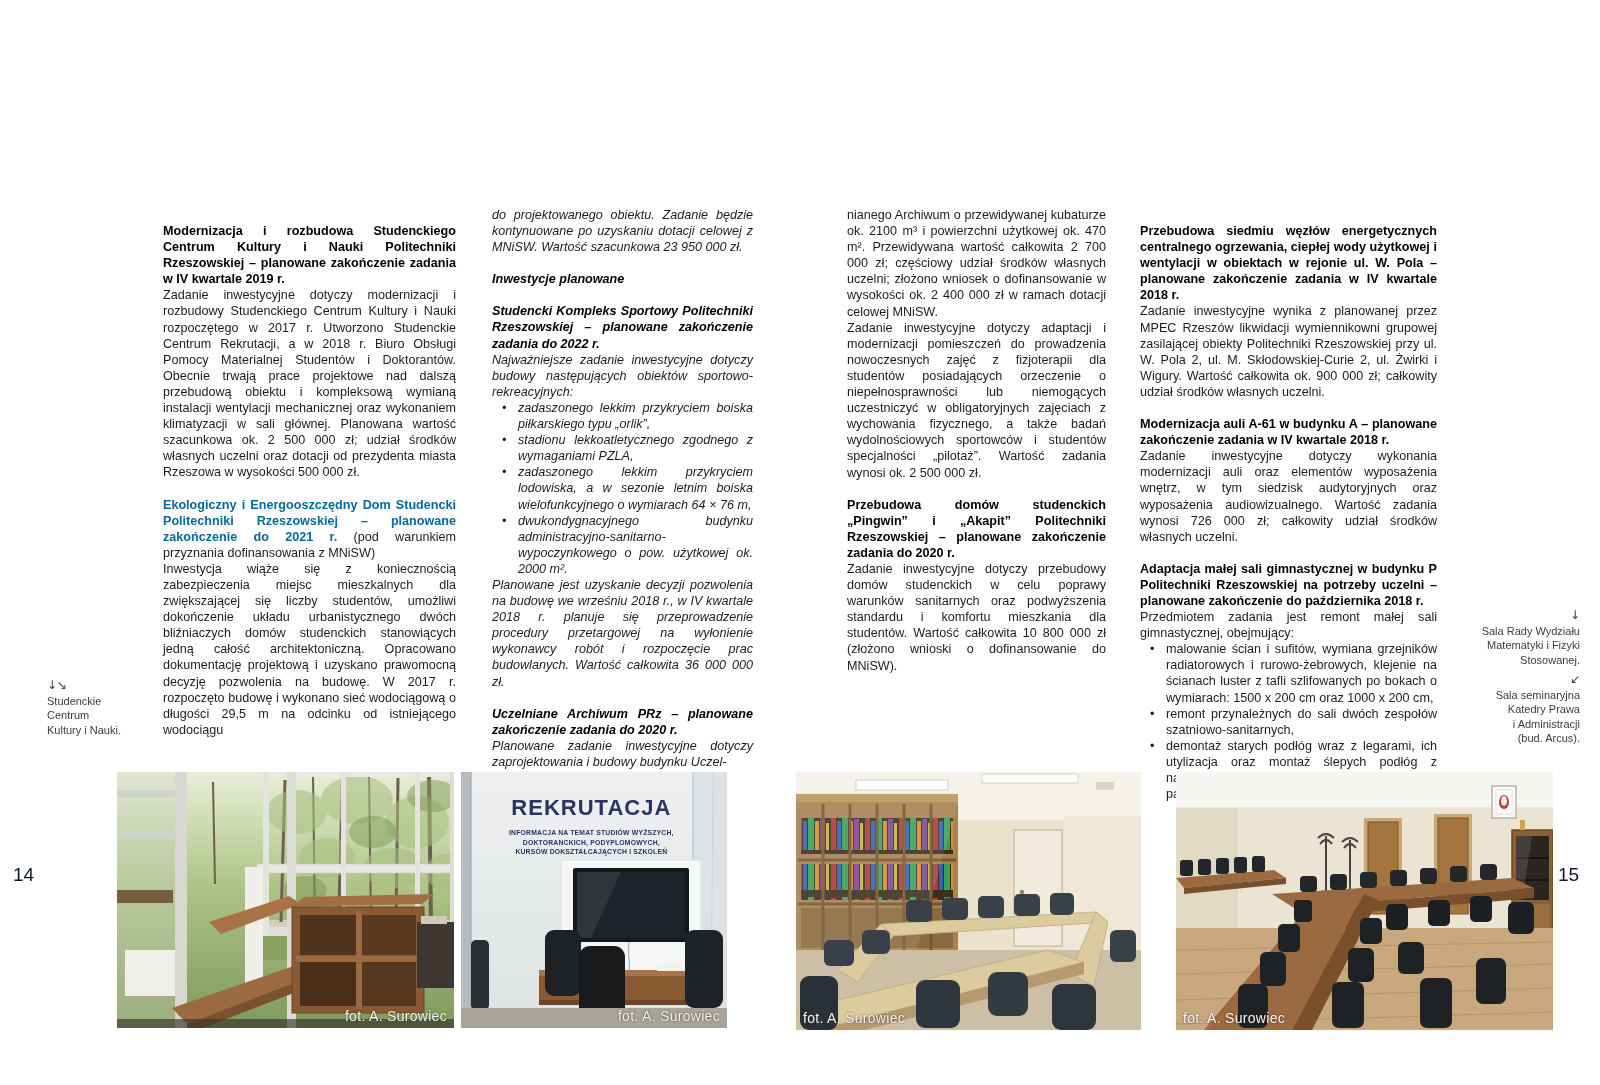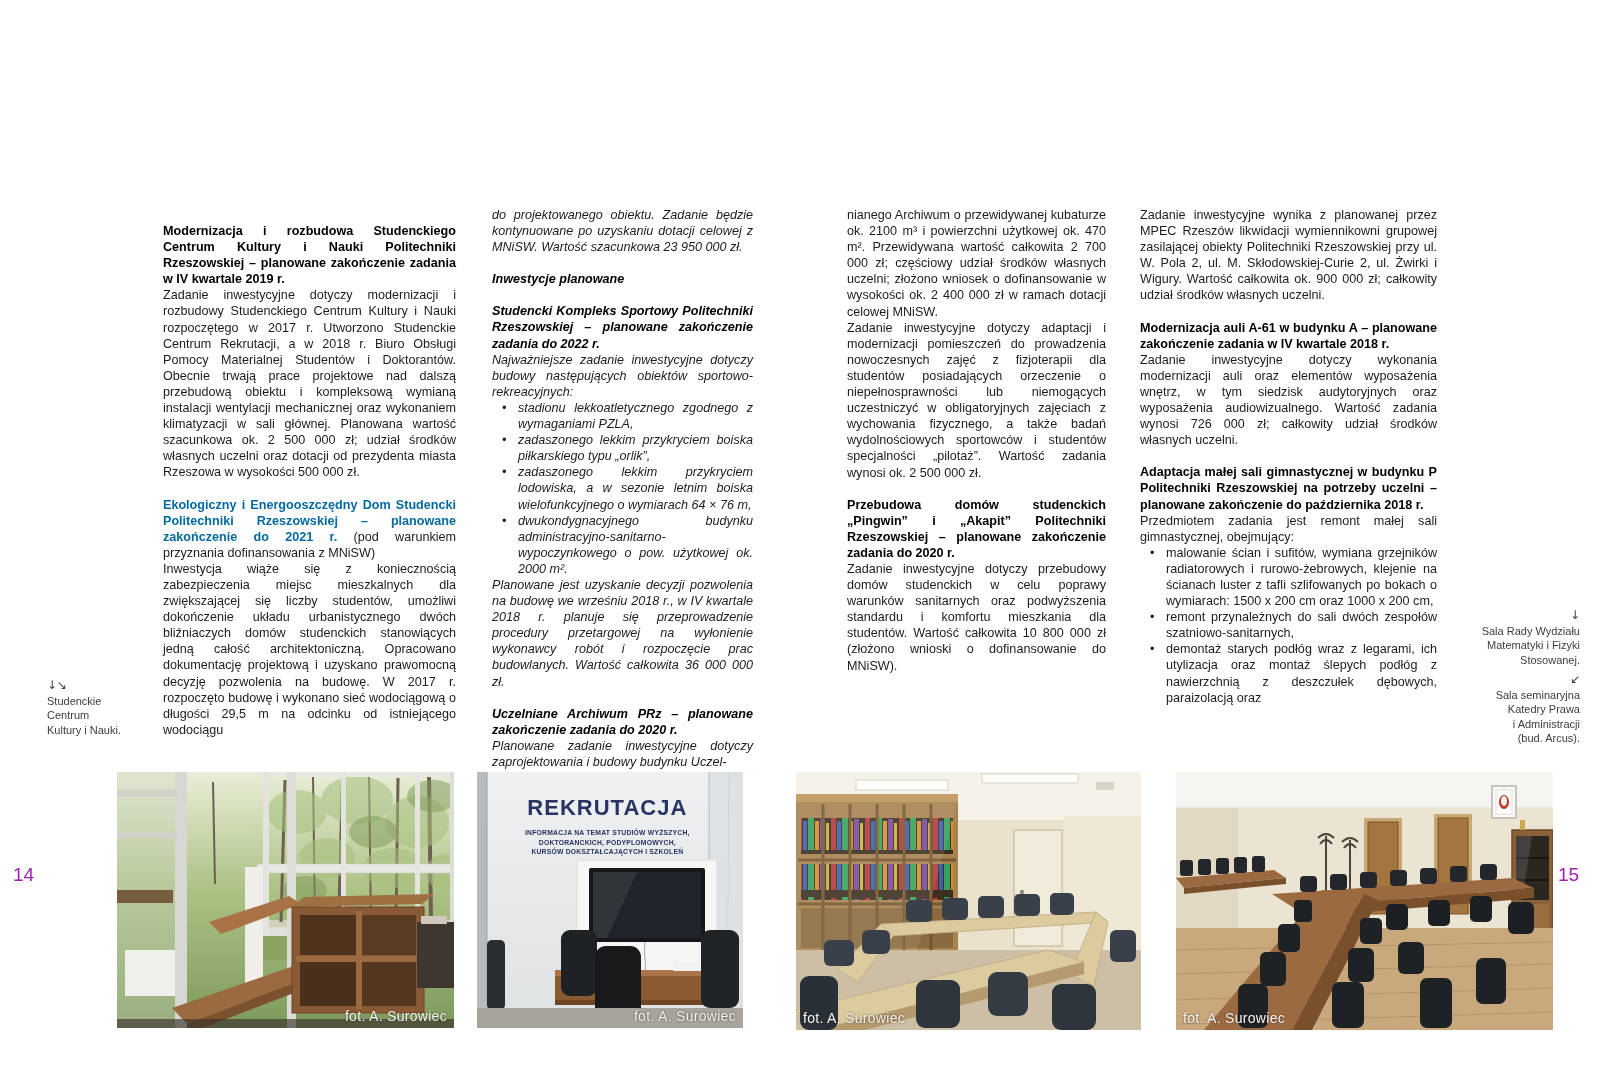--- a/index.html
+++ b/index.html
@@ -21,28 +21,28 @@
 
   
   .note{position:absolute;font-size:11px;line-height:14.6px;color:#3d3d3d;}
   .note .arrow{font-family:"DejaVu Sans",sans-serif;font-size:12px;display:block;margin-bottom:1px;}
   .note-text{white-space:pre-line;}
   #note-left{left:47px;top:678px;width:105px;text-align:left;}
   #note-right-top{left:1430px;top:608px;width:150px;text-align:right;}
   #note-right-bottom{left:1430px;top:672px;width:150px;text-align:right;}
 
   
-  .page-num{position:absolute;font-size:19px;color:#a21caf;text-align:right;}
+  .page-num{position:absolute;font-size:19px;color:#0f172a;text-align:right;}
   #page-num-left{left:13px;top:864px;}
   #page-num-right{left:1558px;top:864px;}
 
   
   .photo{position:absolute;top:772px;overflow:hidden;background:#ddd;}
   #photo-1{left:117px;width:337px;height:256px;}
-  #photo-2{left:477px;width:266px;height:256px;}
+  #photo-2{left:461px;width:266px;height:256px;}
   #photo-3{left:796px;width:345px;height:258px;}
   #photo-4{left:1176px;width:377px;height:258px;}
   .photo svg{position:absolute;left:0;top:0;width:100%;height:100%;display:block;}
   .photo-credit{position:absolute;bottom:4px;font-size:14px;color:#f4f4f2;
                 text-shadow:0 0 2px rgba(40,30,20,.8);letter-spacing:.3px;}
   .credit-right{right:7px;}
   .credit-left{left:7px;}
 
   
   .sign{position:absolute;left:6%;width:86%;top:9%;text-align:center;color:#2a3464;}
@@ -65,35 +65,36 @@
       <div class="block heading">Modernizacja i rozbudowa Studenckiego Centrum Kultury i Nauki Politechniki Rzeszowskiej – planowane zakończenie zadania w IV kwartale 2019 r.</div>
       <div class="block body">Zadanie inwestycyjne dotyczy modernizacji i rozbudowy Studenckiego Centrum Kultury i Nauki rozpoczętego w 2017 r. Utworzono Studenckie Centrum Rekrutacji, a w 2018 r. Biuro Obsługi Pomocy Materialnej Studentów i Doktorantów. Obecnie trwają prace projektowe nad dalszą przebudową obiektu i kompleksową wymianą instalacji wentylacji mechanicznej oraz wykonaniem klimatyzacji w sali głównej. Planowana wartość szacunkowa ok. 2 500 000 zł; udział środków własnych uczelni oraz dotacji od prezydenta miasta Rzeszowa w wysokości 500 000 zł.</div>
       <div class="block mixed"><b>Ekologiczny i Energooszczędny Dom Studencki Politechniki Rzeszowskiej – planowane zakończenie do 2021 r.</b> (pod warunkiem przyznania dofinansowania z MNiSW)</div>
       <div class="block body">Inwestycja wiąże się z koniecznością zabezpieczenia miejsc mieszkalnych dla zwiększającej się liczby studentów, umożliwi dokończenie układu urbanistycznego dwóch bliźniaczych domów studenckich stanowiących jedną całość architektoniczną. Opracowano dokumentację projektową i uzyskano prawomocną decyzję pozwolenia na budowę. W 2017 r. rozpoczęto budowę i wykonano sieć wodociągową o długości 29,5 m na odcinku od istniejącego wodociągu</div>
     </div>
   <div class="column" id="col-2">
       <div class="block body">do projektowanego obiektu. Zadanie będzie kontynuowane po uzyskaniu dotacji celowej z MNiSW. Wartość szacunkowa 23 950 000 zł.</div>
       <div class="block heading">Inwestycje planowane</div>
       <div class="block heading">Studencki Kompleks Sportowy Politechniki Rzeszowskiej – planowane zakończenie zadania do 2022 r.</div>
       <div class="block body">Najważniejsze zadanie inwestycyjne dotyczy budowy następujących obiektów sportowo-rekreacyjnych:</div>
+      <div class="block bullet">zadaszonego lekkim przykryciem boiska piłkarskiego typu „orlik”,</div>
       <div class="block bullet">stadionu lekkoatletycznego zgodnego z wymaganiami PZLA,</div>
-      <div class="block bullet">zadaszonego lekkim przykryciem boiska piłkarskiego typu „orlik”,</div>
       <div class="block bullet">zadaszonego lekkim przykryciem lodowiska, a w sezonie letnim boiska wielofunkcyjnego o wymiarach 64 × 76 m,</div>
       <div class="block bullet">dwukondygnacyjnego budynku administracyjno-sanitarno-wypoczynkowego o pow. użytkowej ok. 2000 m².</div>
       <div class="block body">Planowane jest uzyskanie decyzji pozwolenia na budowę we wrześniu 2018 r., w IV kwartale 2018 r. planuje się przeprowadzenie procedury przetargowej na wyłonienie wykonawcy robót i rozpoczęcie prac budowlanych. Wartość całkowita 36 000 000 zł.</div>
       <div class="block heading">Uczelniane Archiwum PRz – planowane zakończenie zadania do 2020 r.</div>
       <div class="block body">Planowane zadanie inwestycyjne dotyczy zaprojektowania i budowy budynku Uczel-</div>
     </div>
   <div class="column" id="col-3">
       <div class="block body">nianego Archiwum o przewidywanej kubaturze ok. 2100 m³ i powierzchni użytkowej ok. 470 m². Przewidywana wartość całkowita 2 700 000 zł; częściowy udział środków własnych uczelni; złożono wniosek o dofinansowanie w wysokości ok. 2 400 000 zł w ramach dotacji celowej MNiSW.</div>
       <div class="block body">Zadanie inwestycyjne dotyczy adaptacji i modernizacji pomieszczeń do prowadzenia nowoczesnych zajęć z fizjoterapii dla studentów posiadających orzeczenie o niepełnosprawności lub niemogących uczestniczyć w obligatoryjnych zajęciach z wychowania fizycznego, a także badań wydolnościowych sportowców i studentów specjalności „pilotaż”. Wartość zadania wynosi ok. 2 500 000 zł.</div>
       <div class="block heading">Przebudowa domów studenckich „Pingwin” i „Akapit” Politechniki Rzeszowskiej – planowane zakończenie zadania do 2020 r.</div>
       <div class="block body">Zadanie inwestycyjne dotyczy przebudowy domów studenckich w celu poprawy warunków sanitarnych oraz podwyższenia standardu i komfortu mieszkania dla studentów. Wartość całkowita 10 800 000 zł (złożono wnioski o dofinansowanie do MNiSW).</div>
     </div>
   <div class="column" id="col-4">
+      <div class="block heading">Przebudowa siedmiu węzłów energetycznych centralnego ogrzewania, ciepłej wody użytkowej i wentylacji w obiektach w rejonie ul. W. Pola – planowane zakończenie zadania w IV kwartale 2018 r.</div>
       <div class="block body">Zadanie inwestycyjne wynika z planowanej przez MPEC Rzeszów likwidacji wymiennikowni grupowej zasilającej obiekty Politechniki Rzeszowskiej przy ul. W. Pola 2, ul. M. Skłodowskiej-Curie 2, ul. Żwirki i Wigury. Wartość całkowita ok. 900 000 zł; całkowity udział środków własnych uczelni.</div>
       <div class="block heading">Modernizacja auli A-61 w budynku A – planowane zakończenie zadania w IV kwartale 2018 r.</div>
       <div class="block body">Zadanie inwestycyjne dotyczy wykonania modernizacji auli oraz elementów wyposażenia wnętrz, w tym siedzisk audytoryjnych oraz wyposażenia audiowizualnego. Wartość zadania wynosi 726 000 zł; całkowity udział środków własnych uczelni.</div>
       <div class="block heading">Adaptacja małej sali gimnastycznej w budynku P Politechniki Rzeszowskiej na potrzeby uczelni – planowane zakończenie do października 2018 r.</div>
       <div class="block body">Przedmiotem zadania jest remont małej sali gimnastycznej, obejmujący:</div>
       <div class="block bullet">malowanie ścian i sufitów, wymiana grzejników radiatorowych i rurowo-żebrowych, klejenie na ścianach luster z tafli szlifowanych po bokach o wymiarach: 1500 x 200 cm oraz 1000 x 200 cm,</div>
       <div class="block bullet">remont przynależnych do sali dwóch zespołów szatniowo-sanitarnych,</div>
       <div class="block bullet">demontaż starych podłóg wraz z legarami, ich utylizacja oraz montaż ślepych podłóg z nawierzchnią z deszczułek dębowych, paraizolacją oraz</div>
     </div>
 

